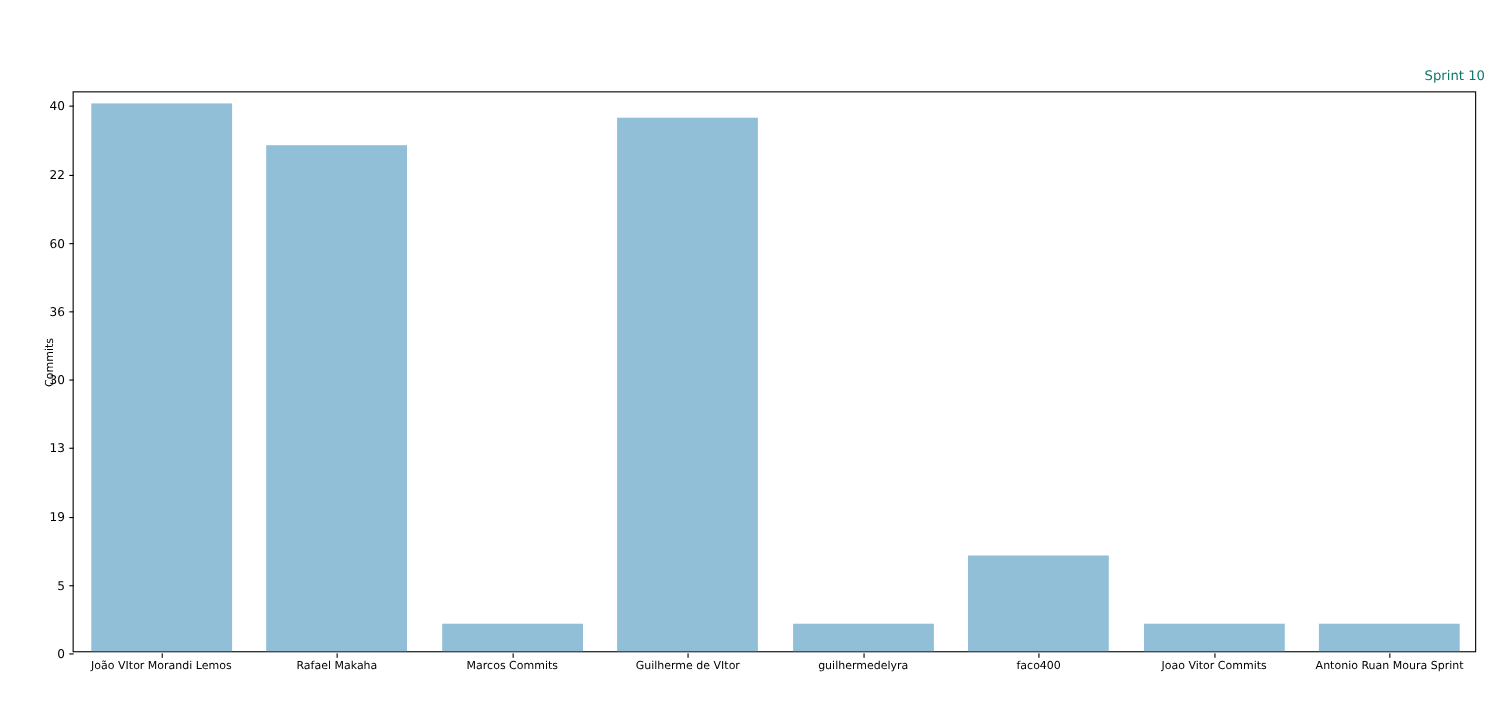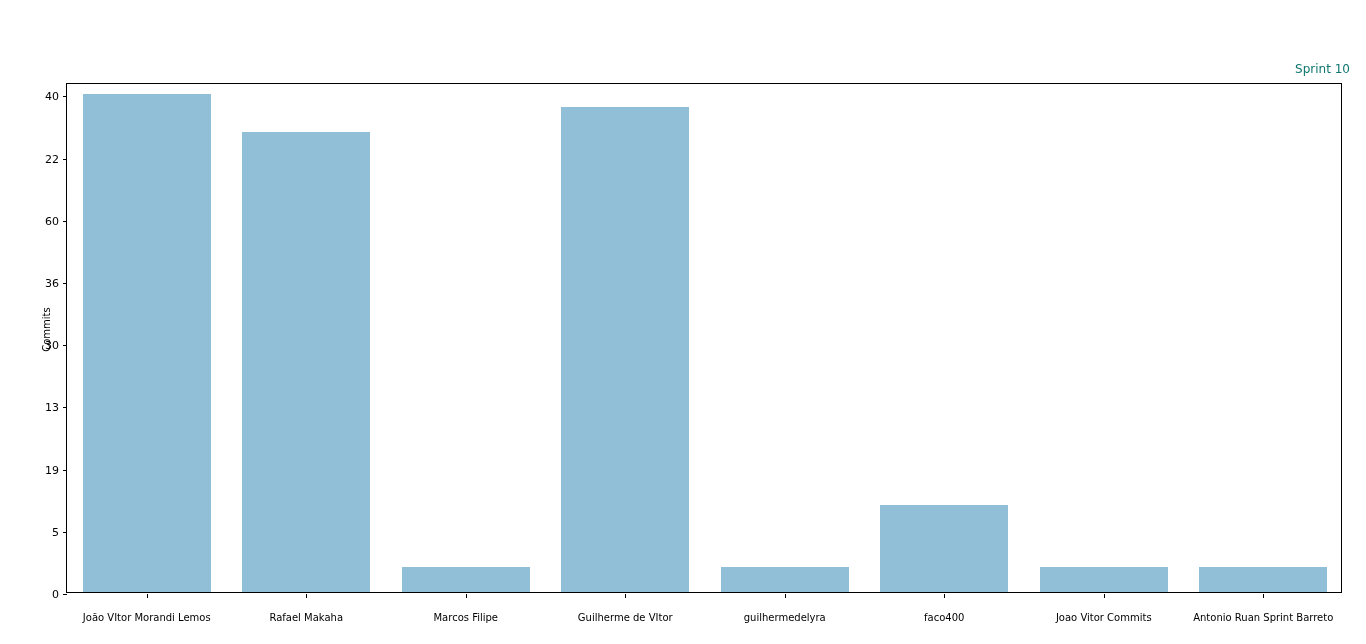--- a/index.html
+++ b/index.html
@@ -70,21 +70,21 @@
   .x-tick .tick-mark {
     position: absolute;
     top: 0;
     left: 0;
     width: 1px;
     height: 4px;
     background: #000000;
   }
   .x-tick .tick-label {
     position: absolute;
-    top: 18px;
+    top: 6px;
     transform: translateX(-50%);
     font-size: 10px;
     white-space: nowrap;
   }
   .y-axis-label {
     position: absolute;
     transform: rotate(-90deg);
     transform-origin: center center;
     font-size: 10px;
     white-space: nowrap;
@@ -148,39 +148,39 @@
       <div class="x-tick" style="left: 79.75px; top: 510px;">
         <div class="tick-mark"></div>
         <div class="tick-label">João VItor Morandi Lemos</div>
       </div>
       <div class="x-tick" style="left: 239.25px; top: 510px;">
         <div class="tick-mark"></div>
         <div class="tick-label">Rafael Makaha</div>
       </div>
       <div class="x-tick" style="left: 398.75px; top: 510px;">
         <div class="tick-mark"></div>
-        <div class="tick-label">Marcos Filipe</div>
+        <div class="tick-label">Marcos Commits</div>
       </div>
       <div class="x-tick" style="left: 558.25px; top: 510px;">
         <div class="tick-mark"></div>
         <div class="tick-label">Guilherme de VItor</div>
       </div>
       <div class="x-tick" style="left: 717.75px; top: 510px;">
         <div class="tick-mark"></div>
         <div class="tick-label">guilhermedelyra</div>
       </div>
       <div class="x-tick" style="left: 877.25px; top: 510px;">
         <div class="tick-mark"></div>
         <div class="tick-label">faco400</div>
       </div>
       <div class="x-tick" style="left: 1036.75px; top: 510px;">
         <div class="tick-mark"></div>
         <div class="tick-label">Joao Vitor Commits</div>
       </div>
       <div class="x-tick" style="left: 1196.25px; top: 510px;">
         <div class="tick-mark"></div>
-        <div class="tick-label">Antonio Ruan Sprint Barreto</div>
+        <div class="tick-label">Antonio Ruan Moura Sprint</div>
       </div>
     </div>
 
   <div class="y-axis-label" id="ylabel" style="left: 16px; top: 324px; width: 60px;">Commits</div>
 
 </div>
 
 </body></html>

